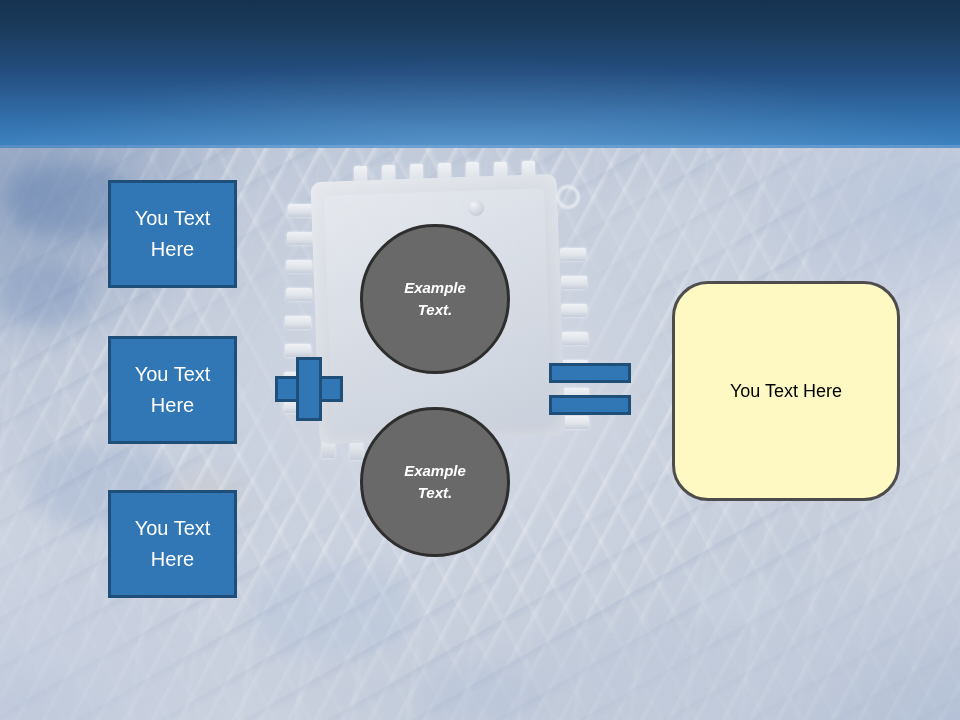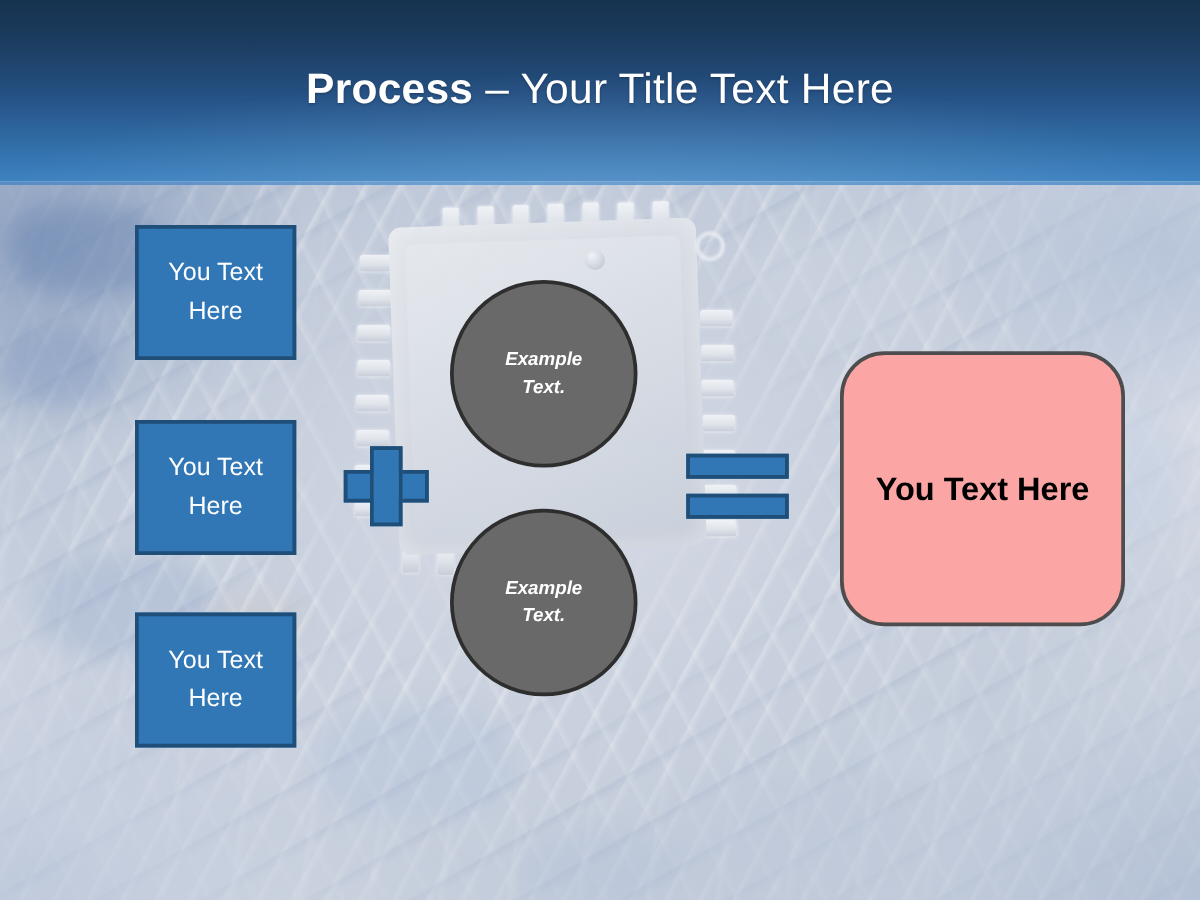--- a/index.html
+++ b/index.html
@@ -278,43 +278,41 @@
     box-sizing: border-box;
   }
   #equals-bar-top    { top: 0px;  }
   #equals-bar-bottom { top: 32px; }
 
   
   #result-box {
     position: absolute;
     left: 672px; top: 281px;
     width: 222px; height: 214px;
-    background: #fca5a5;
+    background: #fef9c3;
     border: 3px solid #4d4d4d;
     border-radius: 36px;
     color: #000000;
-    font-size: 26px;
+    font-size: 18px;
     line-height: 34px;
     text-align: center;
     display: flex;
     align-items: center;
     justify-content: center;
     z-index: 6;
     box-sizing: content-box;
-    font-weight: bold;
   }
 </style>
 </head>
 <body>
 
 <div id="slide">
 
   <div id="header">
     <div id="header-sheen"></div>
-    <div id="title"><span class="t-strong">Process</span><span class="t-light"> – Your Title Text Here</span></div>
   </div>
   <div id="body-topline"></div>
 
   <div id="photo">
     <div id="streaks-a"></div>
     <div id="streaks-b"></div>
     <div id="streaks-c"></div>
     <div id="streaks-d"></div>
 
     <div class="blob" style="left:10px;  top:20px;  width:120px; height:70px;  background:rgba(96,128,178,0.35);"></div>

